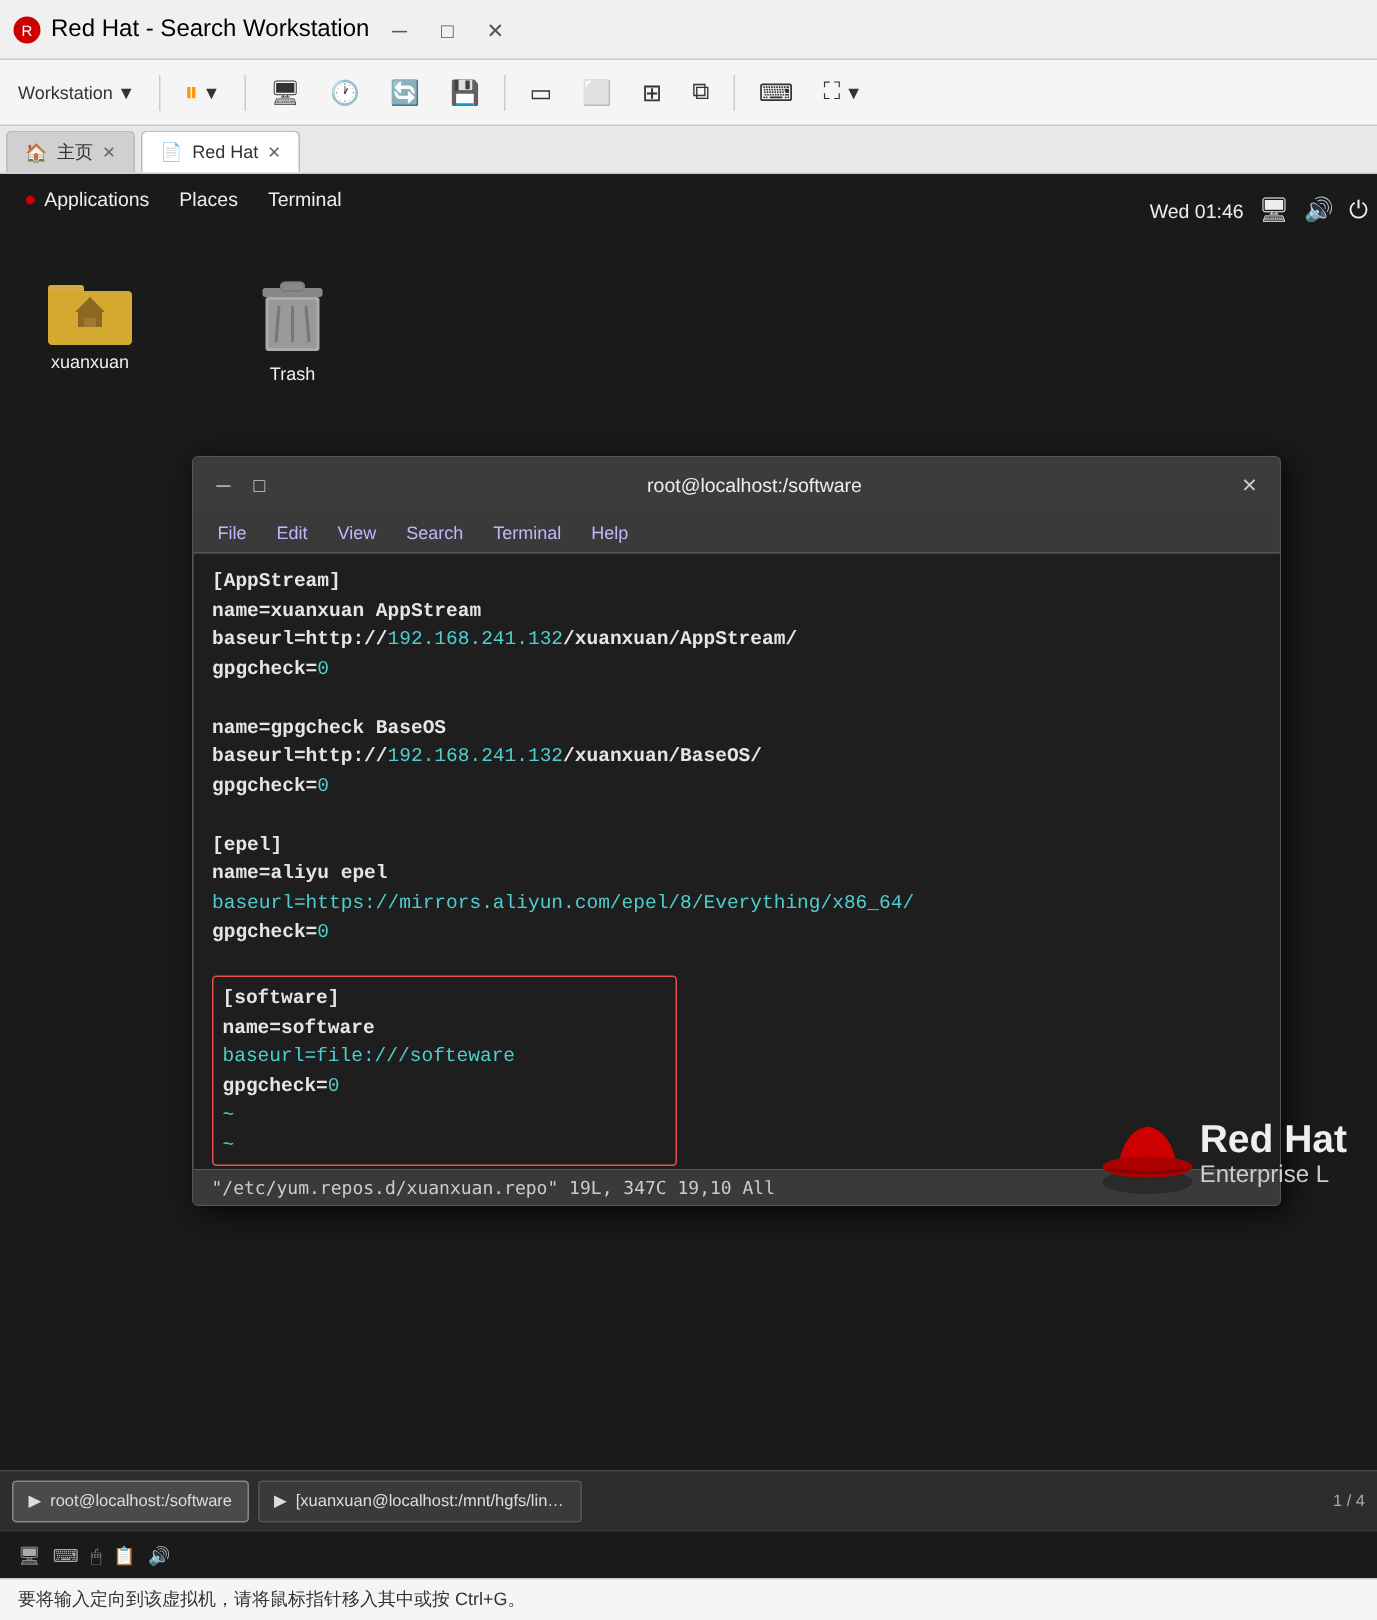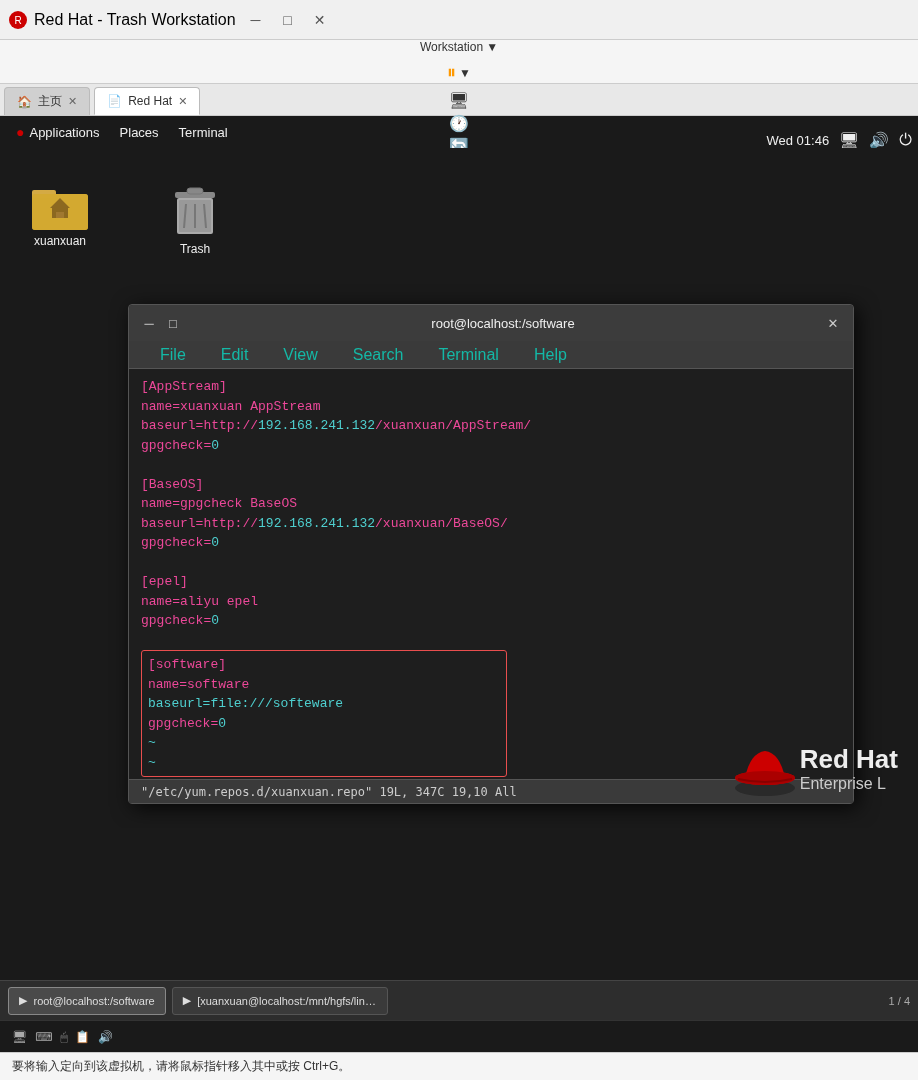--- a/index.html
+++ b/index.html
@@ -24,21 +24,20 @@
 
     
     #toolbar {
       height: 44px;
       background: #f5f5f5;
       border-bottom: 1px solid #ccc;
       display: flex;
       align-items: center;
       padding: 0 4px;
       gap: 4px;
-      flex-direction: column;
     }
     .toolbar-btn {
       height: 32px; padding: 0 8px; border: none; background: transparent;
       cursor: pointer; font-size: 12px; color: #333; display: flex; align-items: center; gap: 3px;
       border-radius: 3px;
     }
     .toolbar-separator { width: 1px; height: 24px; background: #ccc; margin: 0 4px; }
 
     
     #tabs {
@@ -117,34 +116,34 @@
     }
 
     #terminal-menu {
       height: 28px;
       background: #3a3a3a;
       display: flex; align-items: center;
       padding: 0 8px; gap: 4px;
       border-bottom: 1px solid #555;
     }
     .term-menu-item {
-      padding: 2px 8px; font-size: 16px; color: #14b8a6; cursor: pointer; border-radius: 3px; margin-left: 15px;
+      padding: 2px 8px; font-size: 12px; color: #c4b5fd; cursor: pointer; border-radius: 3px;
     }
 
     #terminal-content {
       flex: 1; overflow-y: auto; padding: 8px 12px;
       font-family: 'Courier New', Courier, monospace; font-size: 13px;
       line-height: 1.5; color: #f0f0f0;
       background: #1e1e1e;
     }
     #terminal-content::-webkit-scrollbar { width: 8px; }
     #terminal-content::-webkit-scrollbar-track { background: #2d2d2d; }
     #terminal-content::-webkit-scrollbar-thumb { background: #555; }
 
-    .term-white { color: #ec4899; }
+    .term-white { color: #e5e5e5; font-weight: bold; }
     .term-cyan { color: #4ecfcf; }
 
     #terminal-status {
       height: 24px;
       background: #3a3a3a;
       display: flex; align-items: center;
       padding: 0 12px;
       font-family: monospace; font-size: 12px; color: #ccc;
       border-top: 1px solid #555;
     }
@@ -200,21 +199,21 @@
     }
   </style>
 </head>
 <body>
 
 <div id="titlebar">
   <svg width="20" height="20" viewBox="0 0 20 20">
     <circle cx="10" cy="10" r="9" fill="#cc0000"></circle>
     <text x="10" y="14" text-anchor="middle" font-size="10" fill="white">R</text>
   </svg>
-  <span>Red Hat - Trash Workstation</span>
+  <span>Red Hat - Search Workstation</span>
   <div class="win-controls">
     <button class="win-btn">─</button>
     <button class="win-btn">□</button>
     <button class="win-btn close">✕</button>
   </div>
 </div>
 
 <div id="toolbar">
   <button class="toolbar-btn">
     <span>Workstation</span>
@@ -350,41 +349,43 @@
         <div>
           <span class="term-white">baseurl=http://</span><span class="term-cyan">192.168.241.132</span><span class="term-white">/xuanxuan/AppStream/</span>
         </div>
         <div>
           <span class="term-white">gpgcheck=</span><span class="term-cyan">0</span>
         </div>
       </div>
       <br>
       
       <div>
-        <div><span class="term-white">[BaseOS]</span></div>
         <div><span class="term-white">name=gpgcheck BaseOS</span></div>
         <div>
           <span class="term-white">baseurl=http://</span><span class="term-cyan">192.168.241.132</span><span class="term-white">/xuanxuan/BaseOS/</span>
         </div>
         <div>
           <span class="term-white">gpgcheck=</span><span class="term-cyan">0</span>
         </div>
       </div>
       <br>
       
       <div>
         <div><span class="term-white">[epel]</span></div>
         <div><span class="term-white">name=aliyu epel</span></div>
         <div>
+          <span class="term-cyan">baseurl=https://mirrors.aliyun.com/epel/8/Everything/x86_64/</span>
+        </div>
+        <div>
           <span class="term-white">gpgcheck=</span><span class="term-cyan">0</span>
         </div>
       </div>
       <br>
       
-      <div style="border: 1.5px solid #e84e4e; border-radius: 3px; padding: 4px 6px; display: inline-block; width: 366px;">
+      <div style="border: 1.5px solid #e84e4e; border-radius: 3px; padding: 4px 6px; display: inline-block; width: 310px;">
         <div><span class="term-white">[software]</span></div>
         <div><span class="term-white">name=software</span></div>
         <div><span class="term-cyan">baseurl=file:///softeware</span></div>
         <div>
           <span class="term-white">gpgcheck=</span><span class="term-cyan">0</span>
         </div>
         <div><span class="term-cyan">~</span></div>
         <div><span class="term-cyan">~</span></div>
       </div>
       <br>

